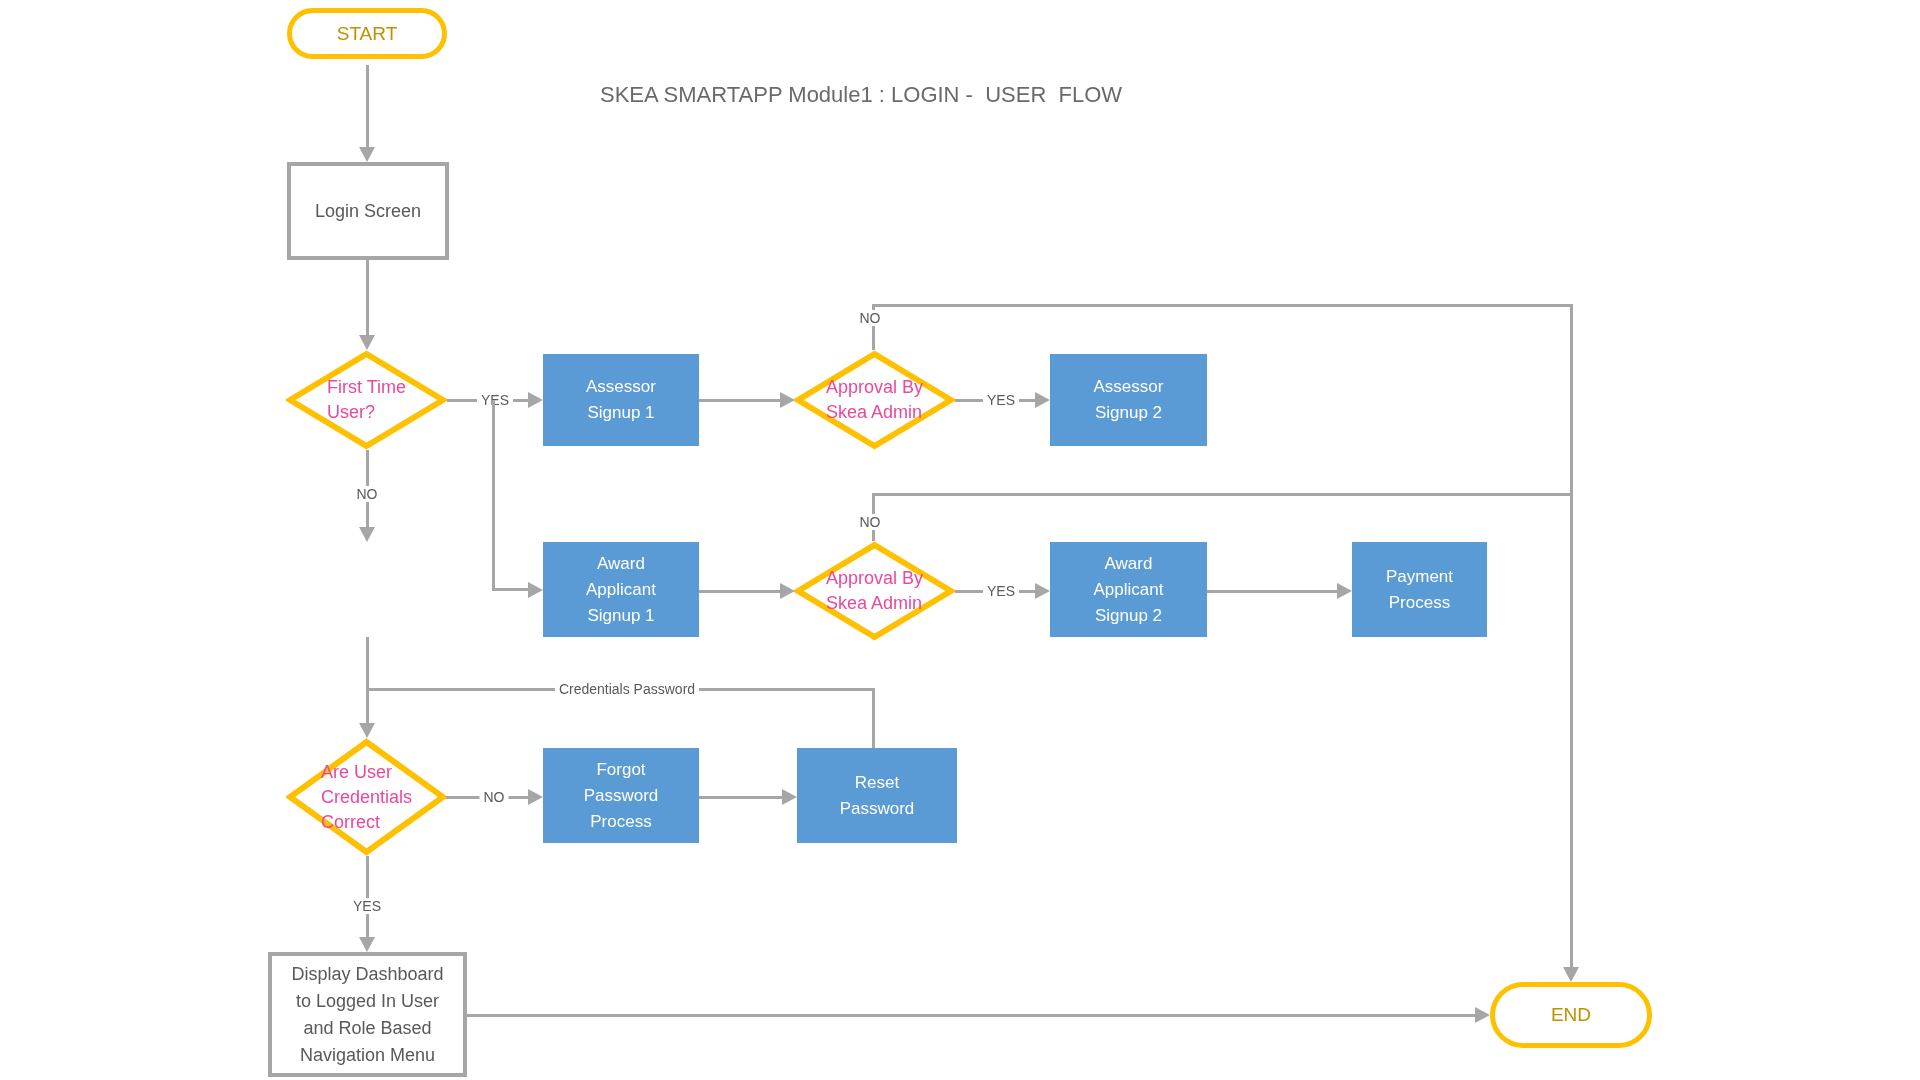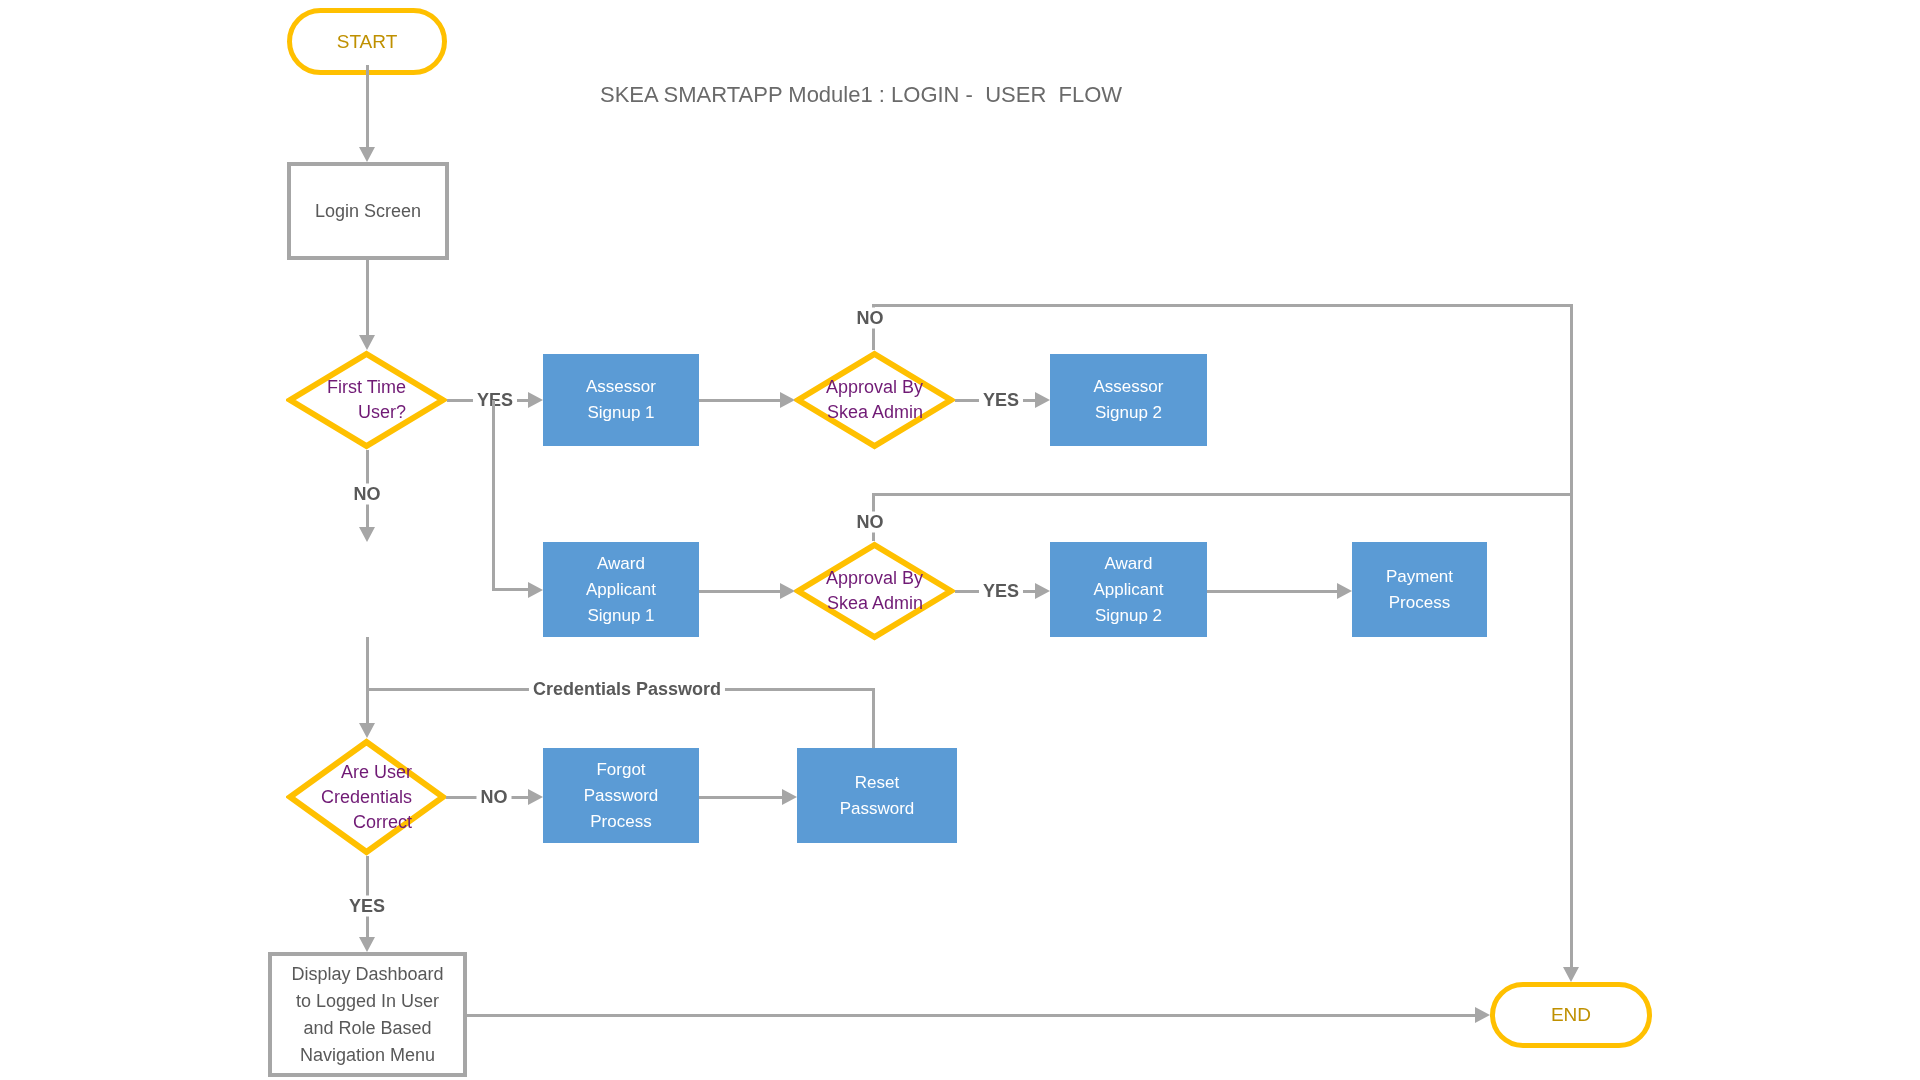--- a/index.html
+++ b/index.html
@@ -34,44 +34,44 @@
   .process .plabel{
     flex:1;background:#5B9BD5;color:#ffffff;font-size:17px;line-height:26px;
     display:flex;align-items:center;justify-content:center;text-align:center;
     white-space:pre-line;
   }
   
   .diamond{position:absolute;}
   .diamond svg{position:absolute;left:0;top:0;width:100%;height:100%;}
   .diamond .dlabel{
     position:absolute;left:0;top:0;width:100%;height:100%;
-    display:flex;align-items:center;justify-content:center;text-align:right;
-    color:#701a75;font-size:18px;line-height:25px;white-space:pre-line;
+    display:flex;align-items:center;justify-content:center;text-align:left;
+    color:#ec4899;font-size:18px;line-height:25px;white-space:pre-line;
   }
   
   .hl{position:absolute;height:3px;background:#A6A6A6;}
   .vl{position:absolute;width:3px;background:#A6A6A6;}
   
   .ar{position:absolute;width:0;height:0;}
   .ar.down{border-left:8px solid transparent;border-right:8px solid transparent;border-top:15px solid #A6A6A6;}
   .ar.right{border-top:8px solid transparent;border-bottom:8px solid transparent;border-left:15px solid #A6A6A6;}
   
   .elabel{
     position:absolute;transform:translate(-50%,-50%);background:#ffffff;
-    padding:0 4px;color:#595959;font-size:18px;white-space:nowrap;font-weight:bold;
+    padding:0 4px;color:#595959;font-size:14px;white-space:nowrap;
   }
 </style>
 </head>
 <body>
 
 <div id="canvas">
 
   <div class="title" style="left:600px;top:82px;">SKEA SMARTAPP Module1 : LOGIN -  USER  FLOW</div>
 
-  <div class="pill" style="left:287px;top:8px;width:160px;height:67px;">
+  <div class="pill" style="left:287px;top:8px;width:160px;height:51px;">
     <span>START</span>
   </div>
 
   <div class="grect" style="left:287px;top:162px;width:162px;height:98px;">
     <span>Login Screen</span>
   </div>
 
   <div class="diamond" style="left:286px;top:350px;width:161px;height:100px;">
     <svg viewBox="0 0 161 100" preserveAspectRatio="none">
       <polygon points="80.5,4 157,50 80.5,96 4,50" fill="#ffffff" stroke="#FFC000" stroke-width="6"></polygon>

